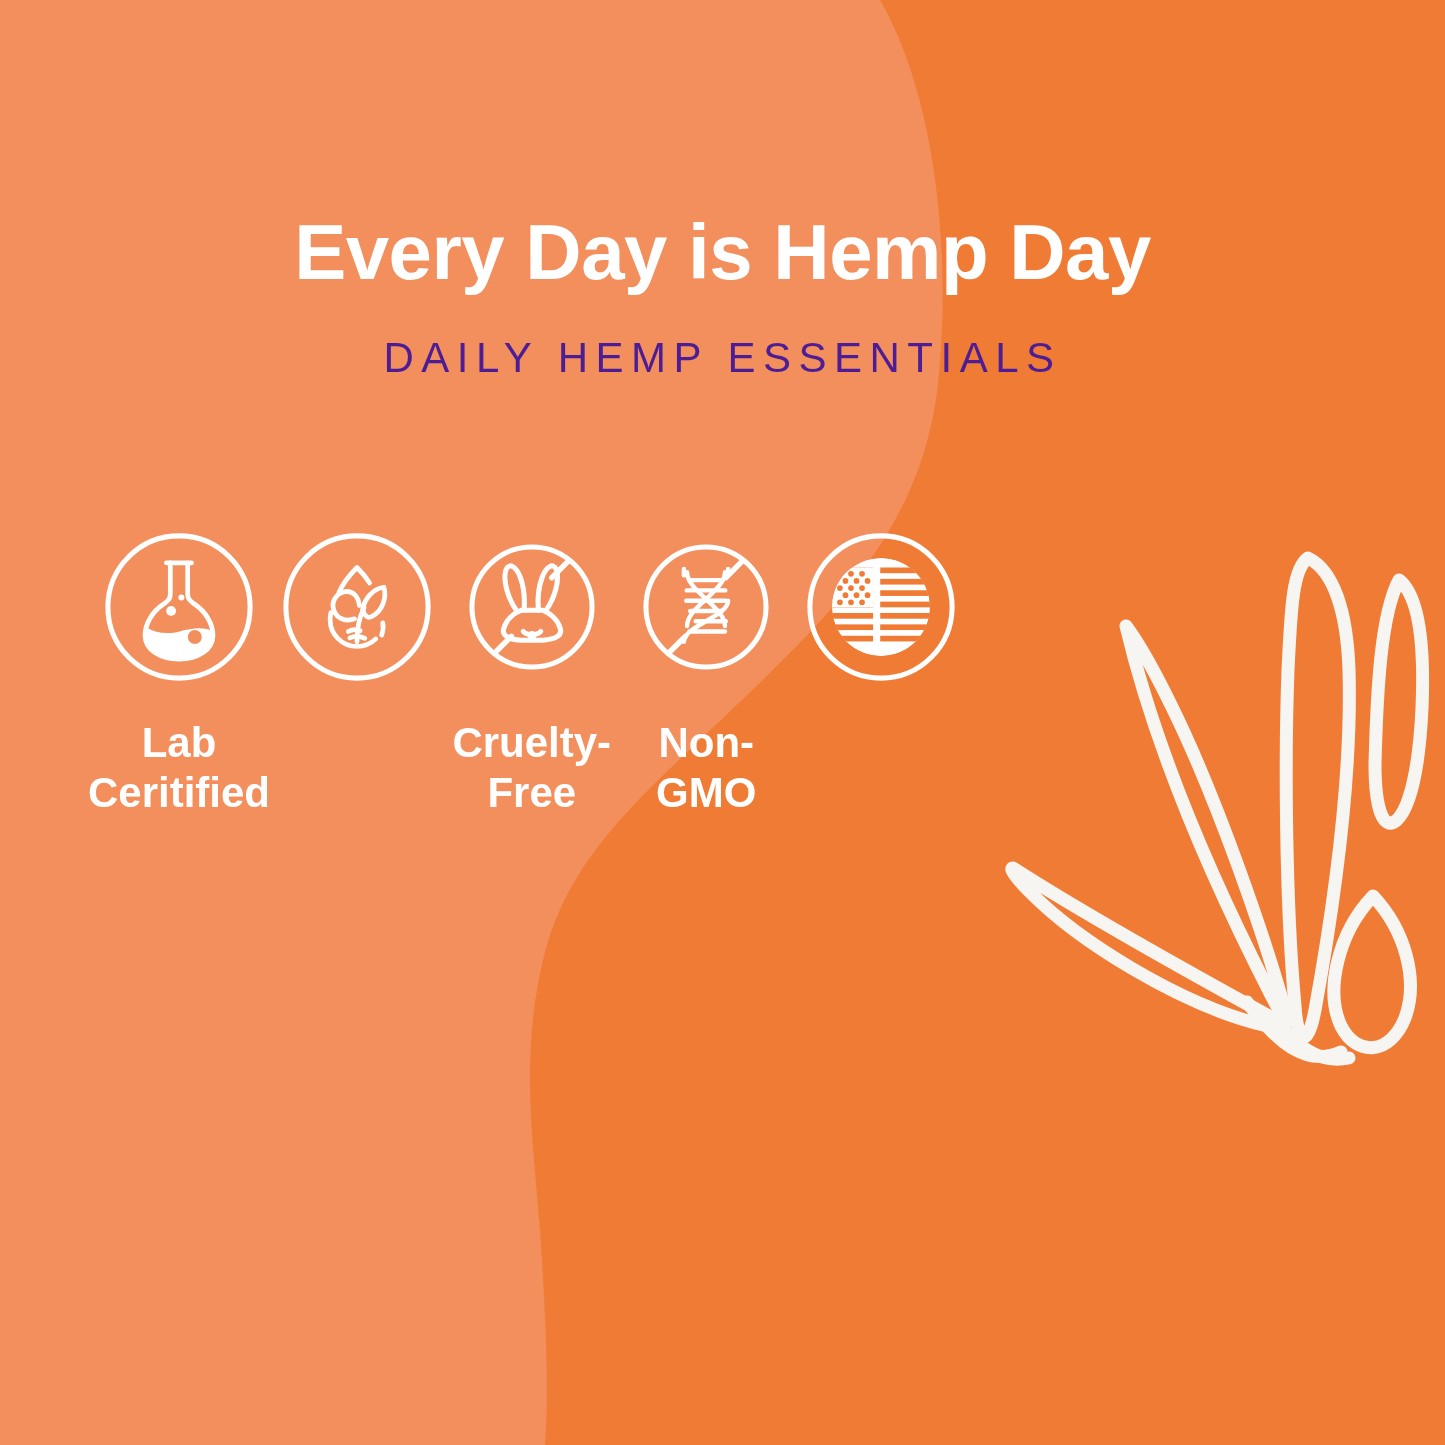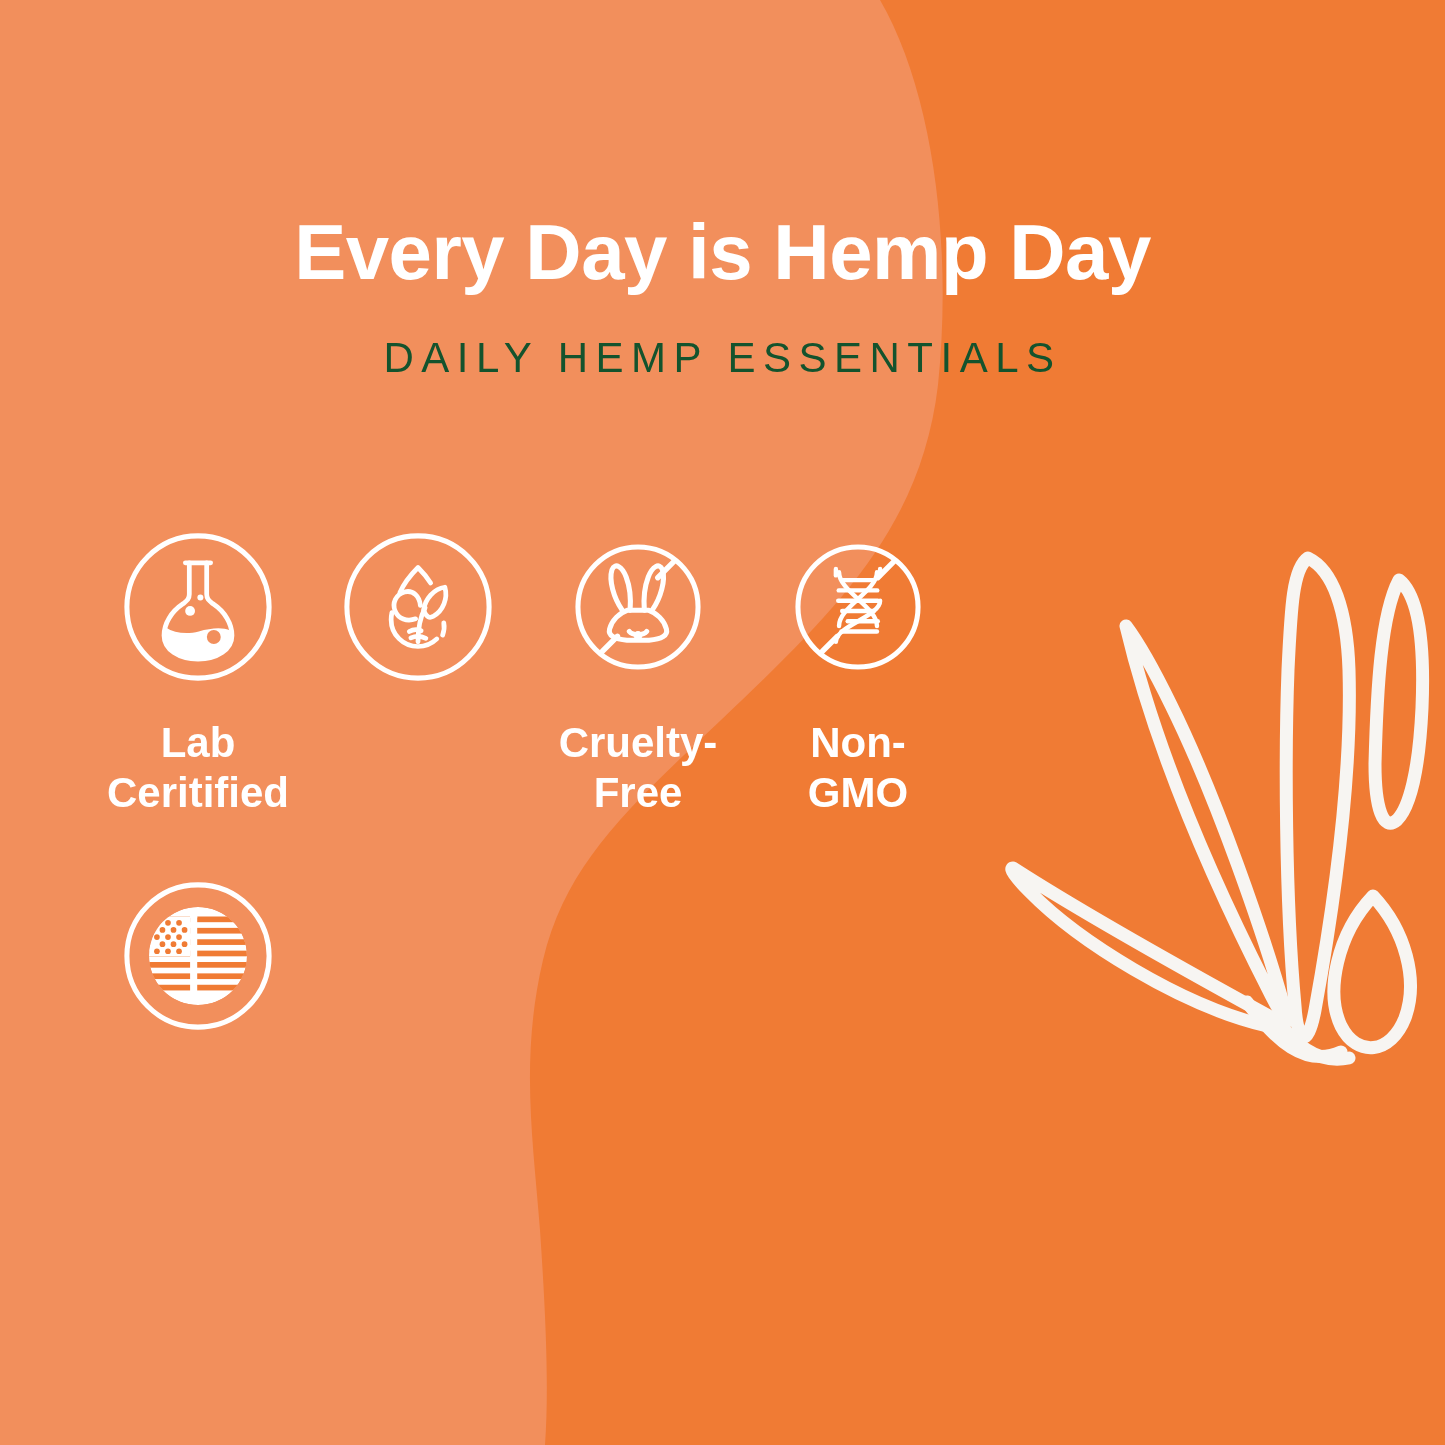--- a/index.html
+++ b/index.html
@@ -51,35 +51,35 @@
   .headline {
     margin: 0;
     color: #ffffff;
     font-size: 78px;
     line-height: 1.04;
     font-weight: 700;
     letter-spacing: -0.5px;
   }
   .subhead {
     margin: 44px 0 0 0;
-    color: #14532d;
+    color: #4c1d95;
     font-size: 42px;
     font-weight: 400;
     letter-spacing: 7.5px;
     line-height: 1;
   }
 
   
   .badge-grid {
     position: absolute;
     top: 528px;
     left: 88px;
     width: 880px;
     display: grid;
-    grid-template-columns: repeat(4, 1fr);
+    grid-template-columns: repeat(5, 1fr);
     grid-template-rows: auto auto;
     row-gap: 60px;
   }
   .badge {
     display: flex;
     flex-direction: column;
     align-items: center;
   }
   .badge-icon {
     width: 158px;

